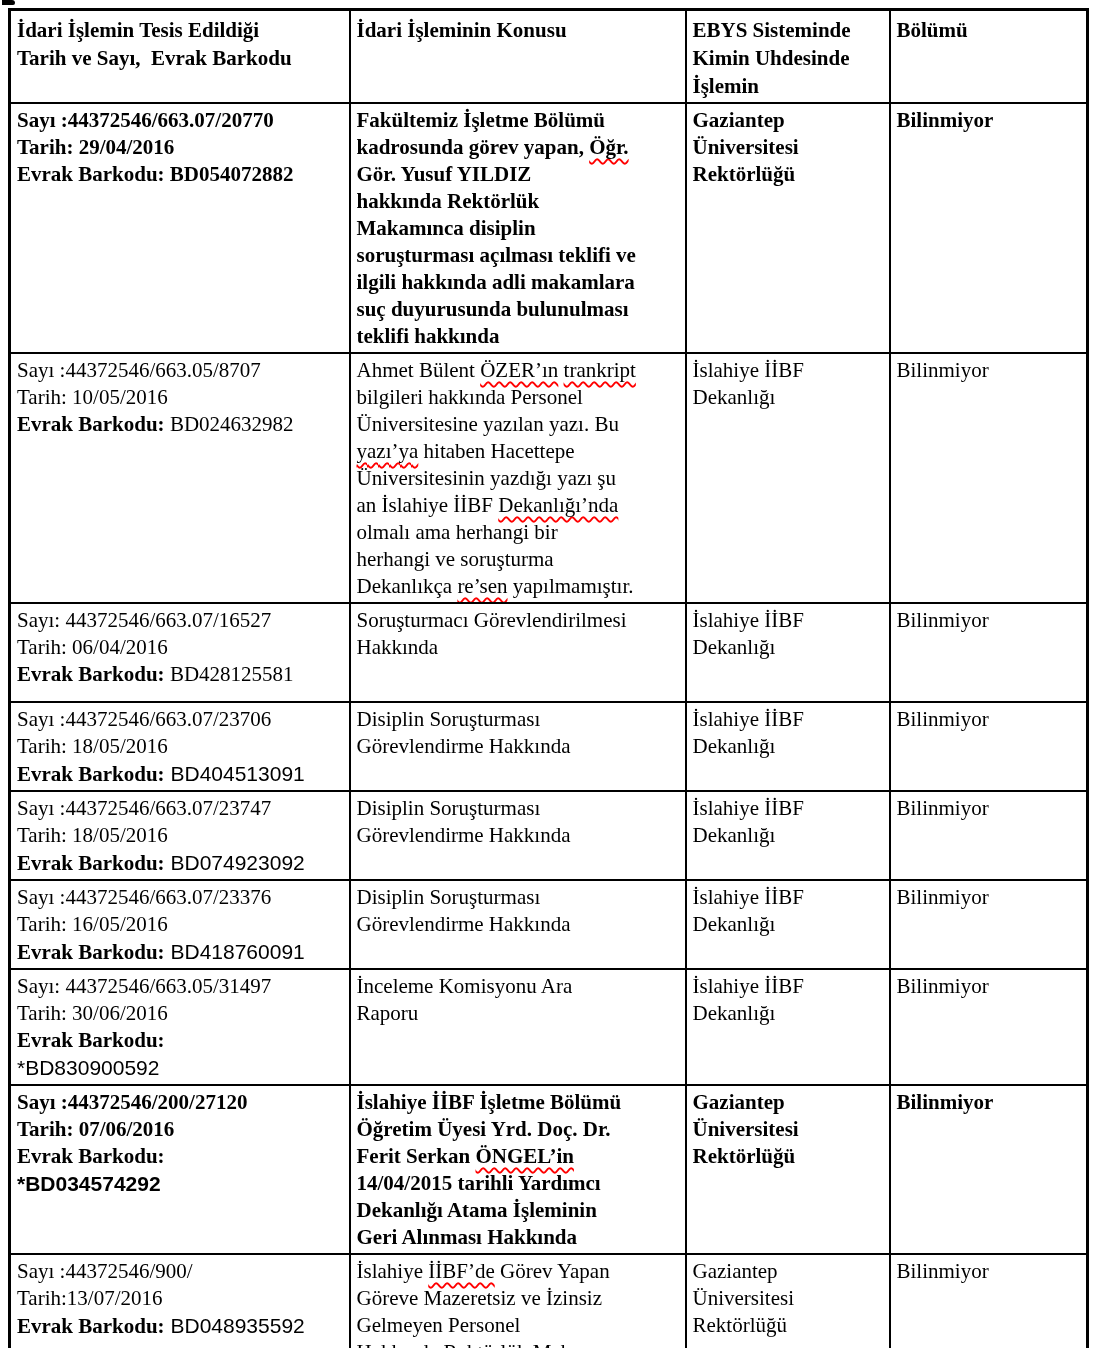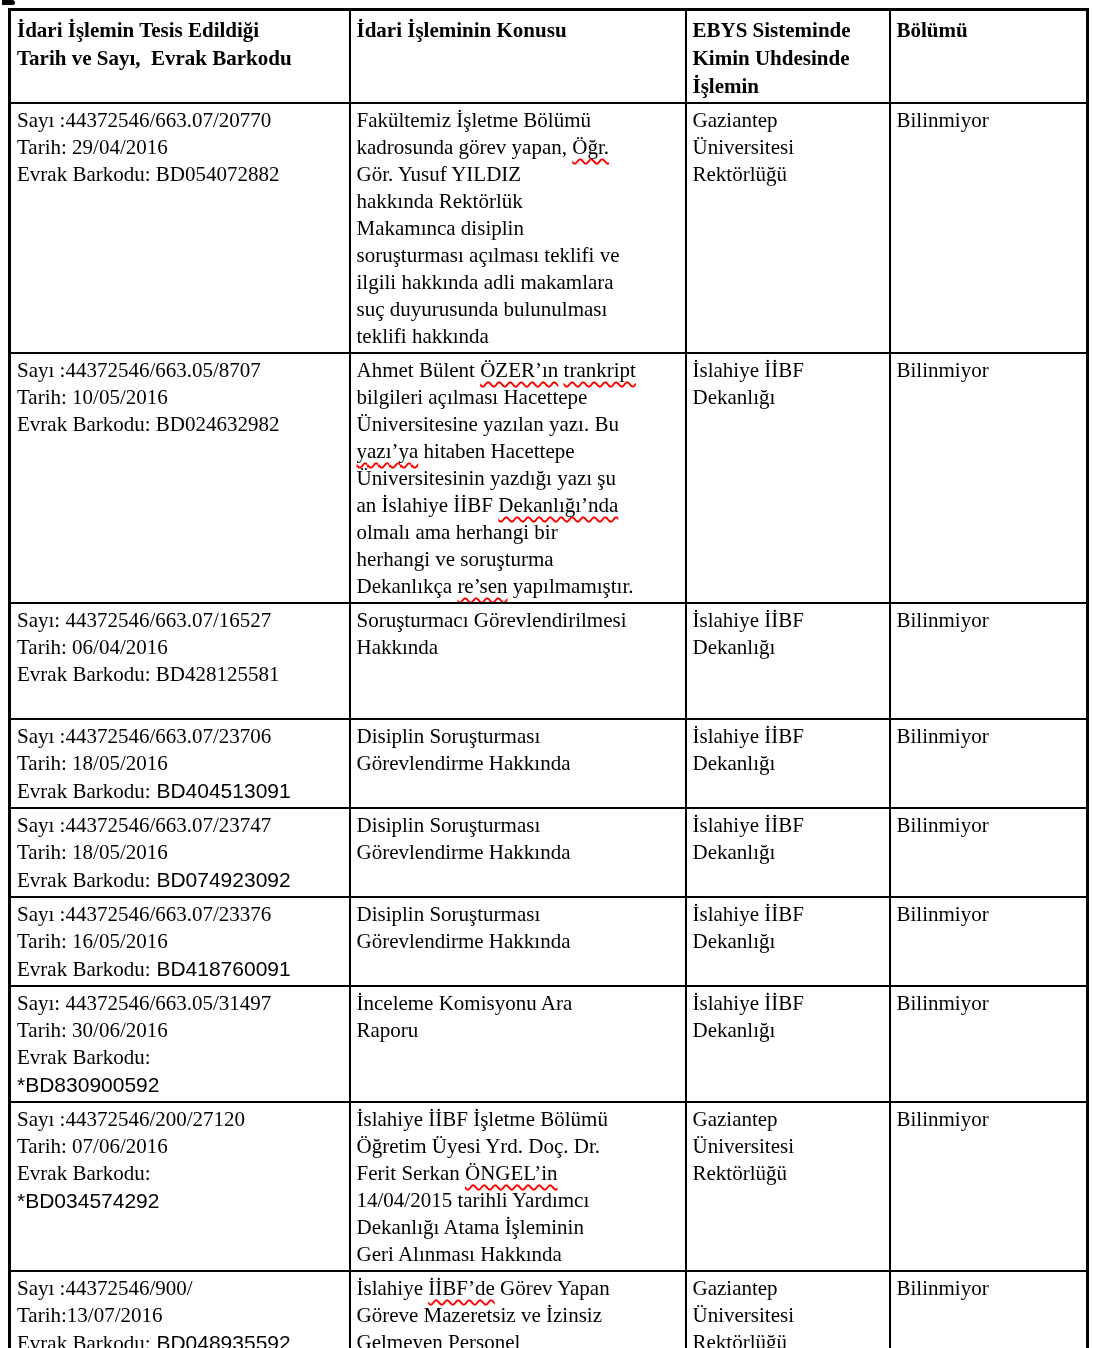--- a/index.html
+++ b/index.html
@@ -31,21 +31,21 @@
     font-size:21px;
     line-height:27px;
     font-weight:normal;
     overflow:hidden;
   }
   th{
     font-weight:bold;
     line-height:28px;
     padding-top:5px;
   }
-  .bold{font-weight:normal;}
+  .bold{font-weight:bold;}
   .sans{font-family:"Liberation Sans", sans-serif;}
   .line{white-space:pre-wrap;}
   .sq{
     text-decoration-line:underline;
     text-decoration-style:wavy;
     text-decoration-color:var(--squiggle,#ff0000);
     text-decoration-thickness:2px;
     text-underline-offset:4px;
     text-decoration-skip-ink:none;
   }
@@ -109,38 +109,38 @@
           </td>
         </tr>
         <tr style="height: 241px;">
           <td>
             <div class="line"><span>Sayı :44372546/663.05/8707</span></div>
             <div class="line"><span>Tarih: 10/05/2016</span></div>
             <div class="line"><span class="bold">Evrak Barkodu:</span><span> BD024632982</span></div>
           </td>
           <td>
             <div class="line"><span>Ahmet Bülent </span><span class="sq">ÖZER’ın</span><span> </span><span class="sq">trankript</span></div>
-            <div class="line"><span>bilgileri açılması Hacettepe</span></div>
+            <div class="line"><span>bilgileri hakkında Personel</span></div>
             <div class="line"><span>Üniversitesine yazılan yazı. Bu</span></div>
             <div class="line"><span class="sq">yazı’ya</span><span> hitaben Hacettepe</span></div>
             <div class="line"><span>Üniversitesinin yazdığı yazı şu</span></div>
             <div class="line"><span>an İslahiye İİBF </span><span class="sq">Dekanlığı’nda</span></div>
             <div class="line"><span>olmalı ama herhangi bir</span></div>
             <div class="line"><span>herhangi ve soruşturma</span></div>
             <div class="line"><span>Dekanlıkça </span><span class="sq">re’sen</span><span> yapılmamıştır.</span></div>
           </td>
           <td>
             <div class="line"><span>İslahiye İİBF</span></div>
             <div class="line"><span>Dekanlığı</span></div>
           </td>
           <td>
             <div class="line"><span>Bilinmiyor</span></div>
           </td>
         </tr>
-        <tr style="height: 116px;">
+        <tr style="height: 99px;">
           <td>
             <div class="line"><span>Sayı: 44372546/663.07/16527</span></div>
             <div class="line"><span>Tarih: 06/04/2016</span></div>
             <div class="line"><span class="bold">Evrak Barkodu:</span><span> BD428125581</span></div>
           </td>
           <td>
             <div class="line"><span>Soruşturmacı Görevlendirilmesi</span></div>
             <div class="line"><span>Hakkında</span></div>
           </td>
           <td>

